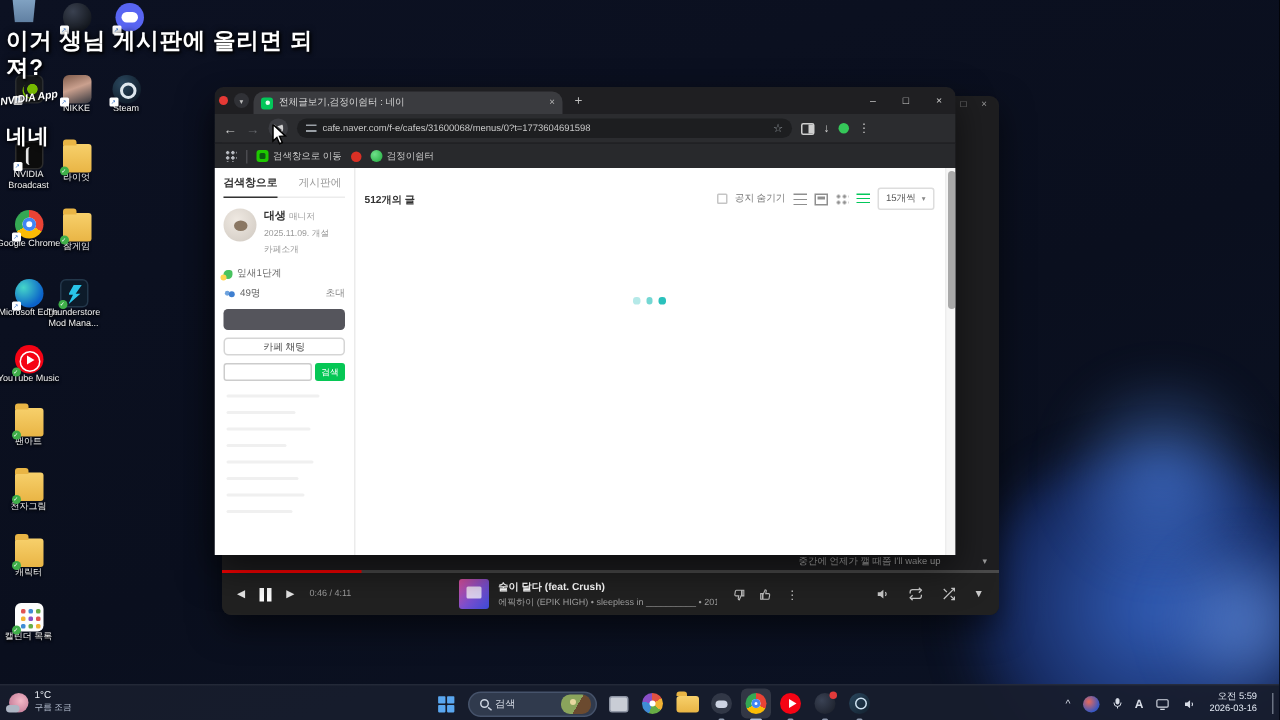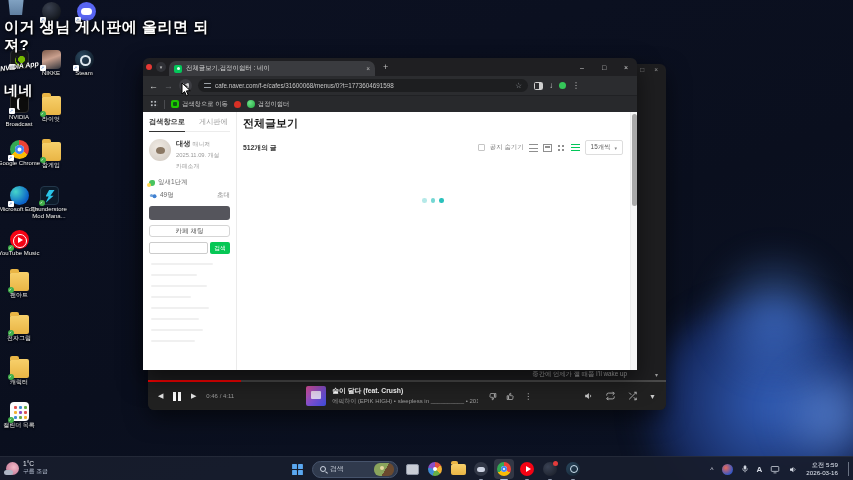--- a/index.html
+++ b/index.html
@@ -438,21 +438,20 @@
         <div class="skel" style="width:62px"></div>
         <div class="skel" style="width:46px"></div>
         <div class="skel" style="width:56px"></div>
         <div class="skel" style="width:40px"></div>
         <div class="skel" style="width:58px"></div>
         <div class="skel" style="width:48px"></div>
         <div class="skel" style="width:52px"></div>
         <div class="skel" style="width:44px"></div>
       </div>
       <div class="cmain">
-        <div class="ptitle">전체글보기</div>
         <div class="metarow">
           <span class="pcount">512개의 글</span>
           <span class="mright">
             <span class="cb"></span>
             <span class="cblbl">공지 숨기기</span>
             <span class="vic v1"></span>
             <span class="vic v2"></span>
             <span class="vic v3"></span>
             <span class="vic v4"></span>
             <span class="pgsize">

